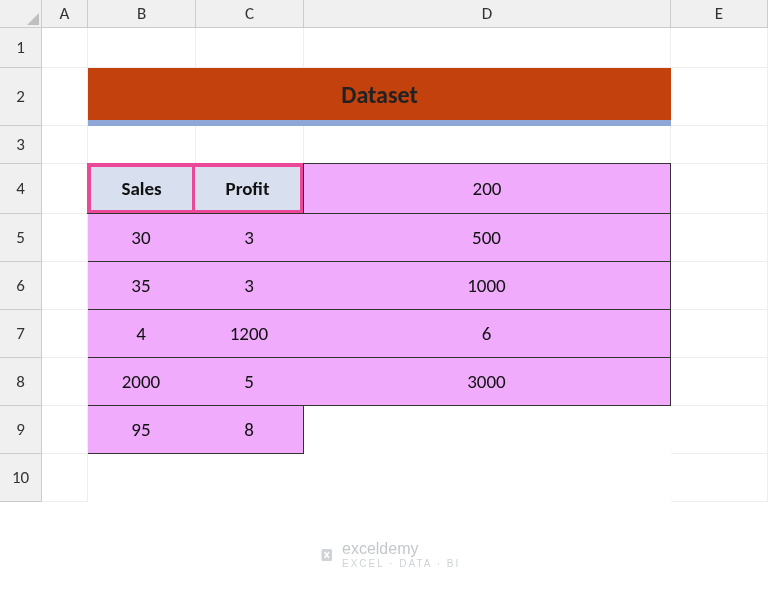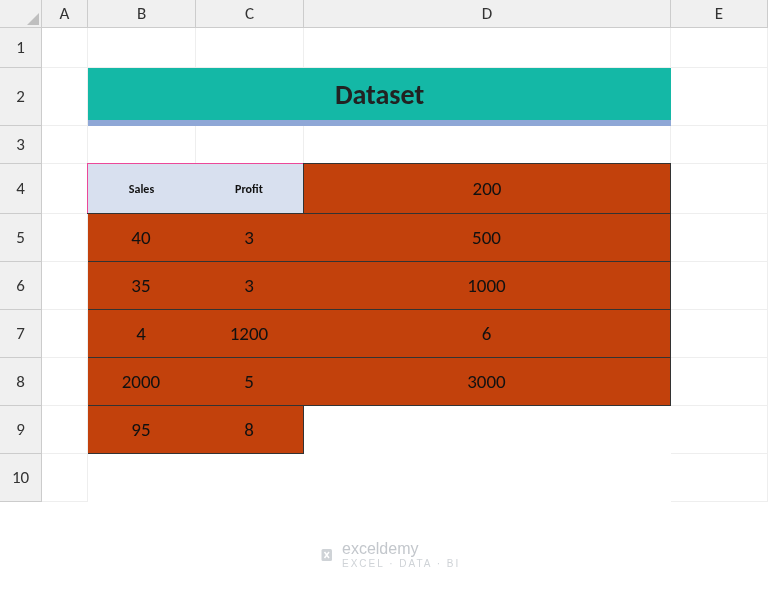--- a/index.html
+++ b/index.html
@@ -50,47 +50,47 @@
     background: #fff;
   }
 
   
   .title-wrap {
     grid-column: 3 / 6;
     grid-row: 3 / 4;
     display: flex;
     align-items: center;
     justify-content: center;
-    background: #14b8a6;
+    background: #c2410c;
     border-bottom: 6px solid #8fa7d6;
-    font-size: 28px;
+    font-size: 24px;
     font-weight: 700;
     color: #222;
   }
 
   
   .data-table {
     grid-column: 3 / 6;
     grid-row: 5 / 12;
     display: grid;
     grid-template-columns: 108px 108px 367px;
     grid-template-rows: 50px repeat(6, 48px);
   }
   .th {
     background: #d8e0ef;
-    border: 1px solid #ec4899;
+    border: 4px solid #ec4899;
     display: flex;
     align-items: center;
     justify-content: center;
     font-weight: 700;
-    font-size: 12px;
+    font-size: 19px;
     color: #111;
   }
   .td {
-    background: #c2410c;
+    background: #f0abfc;
     border: 1px solid #333;
     display: flex;
     align-items: center;
     justify-content: center;
     font-size: 19px;
     color: #111;
   }
   .th + .th, .td + .td { border-left: none; }
   .data-table > div { margin-top: -1px; margin-left: -1px; }
 
@@ -151,21 +151,21 @@
   <div class="cell"></div>
   <div class="cell"></div>
 
   <div class="row-head">4</div>
   <div class="cell"></div>
   <div class="data-table">
     <div class="th">Sales</div>
     <div class="th">Profit</div>
 
     <div class="td">200</div>
-    <div class="td">40</div>
+    <div class="td">30</div>
     <div class="td">3</div>
 
     <div class="td">500</div>
     <div class="td">35</div>
     <div class="td">3</div>
 
     <div class="td">1000</div>
     <div class="td">4</div>
 
     <div class="td">1200</div>

